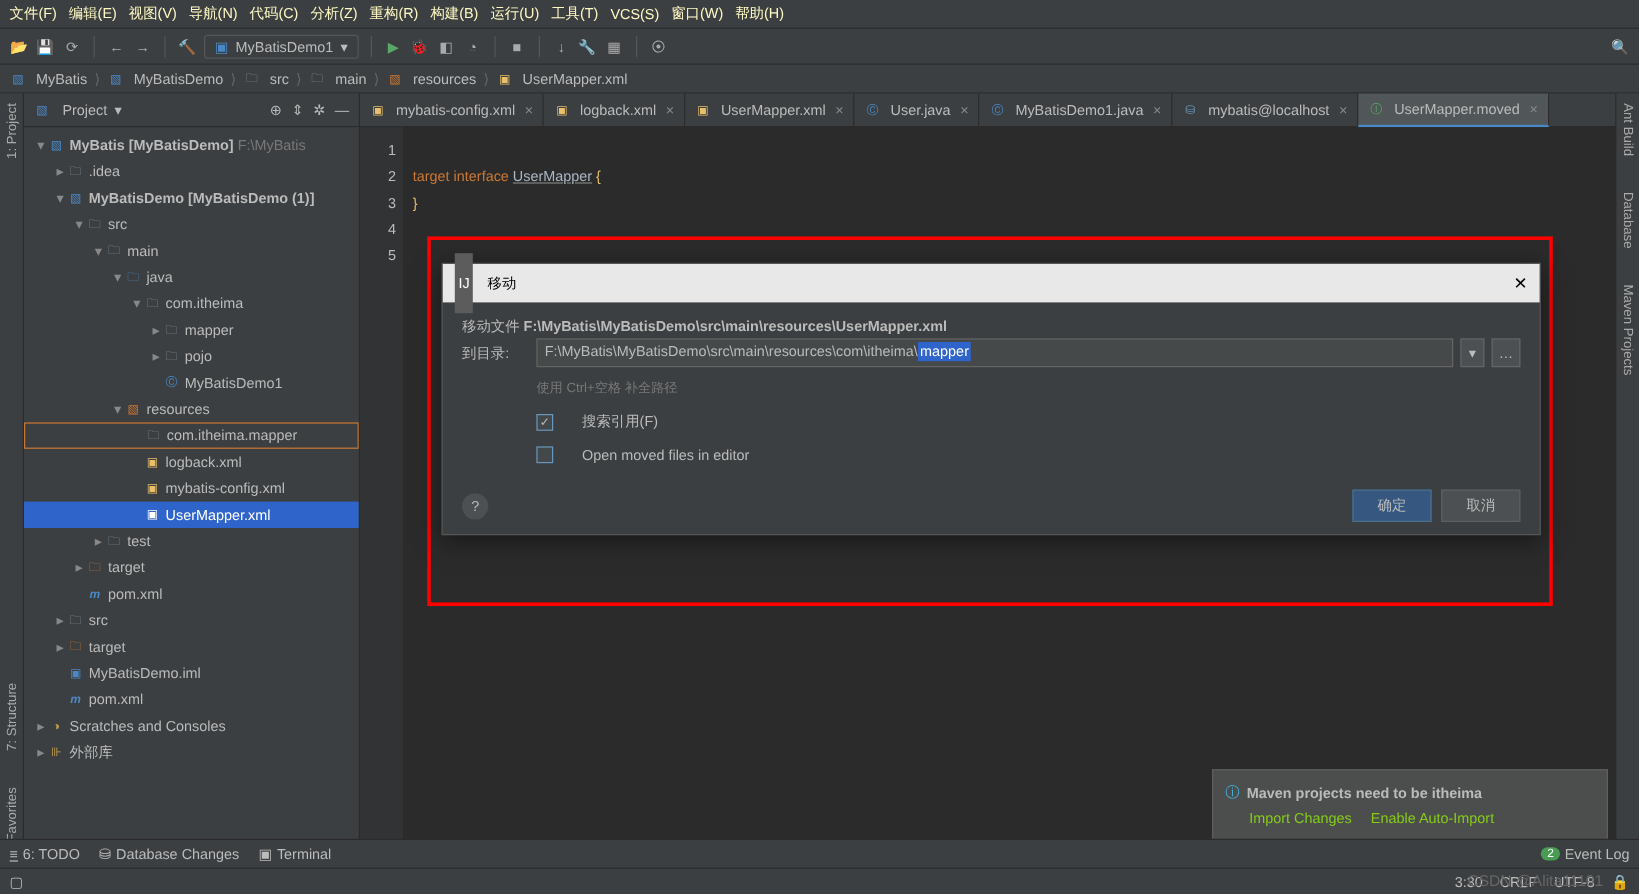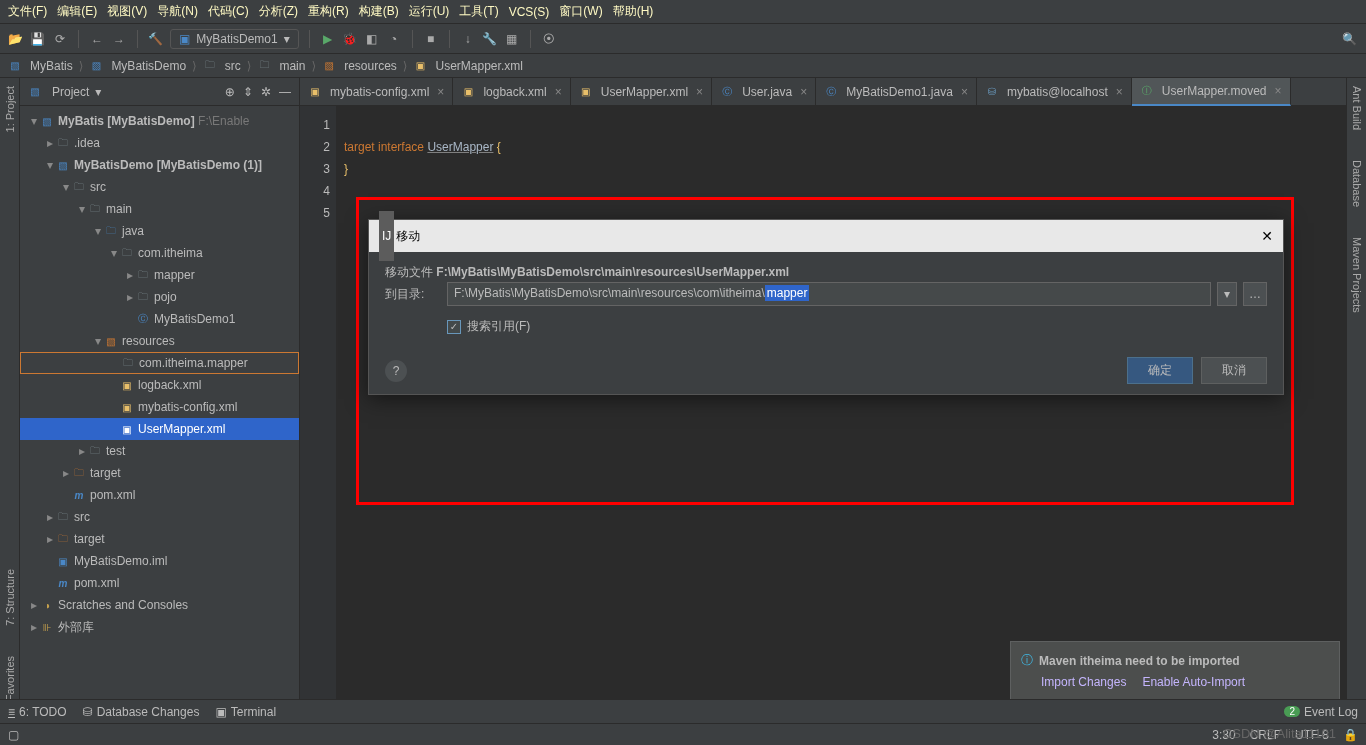--- a/index.html
+++ b/index.html
@@ -55,33 +55,33 @@
 .dlg-title .close{color:#000;font-size:14px;cursor:pointer;}
 .dlg-body{padding:12px 16px;}
 .dlg-row{display:flex;align-items:center;margin-bottom:10px;gap:12px;justify-content:space-between;}
 .dlg-label{width:50px;color:#bbb;}
 .dlg-input-wrap{flex:1;display:flex;gap:6px;align-items:center;}
 .dlg-input{flex:1;background:#45494a;border:1px solid #646464;padding:3px 6px;color:#bbb;height:24px;}
 .dlg-input .sel{background:#2f65ca;color:#fff;padding:1px 2px;}
 .dlg-dd{width:20px;height:24px;background:#4c5052;border:1px solid #646464;display:flex;align-items:center;justify-content:center;cursor:pointer;}
 .dlg-more{width:24px;height:24px;background:#4c5052;border:1px solid #646464;display:flex;align-items:center;justify-content:center;cursor:pointer;}
 .hint{color:#777;font-size:11px;margin-left:62px;}
-.chk-row{margin-left:62px;margin-top:12px;display:flex;align-items:center;gap:6px;}
+.chk-row{margin-left:62px;margin-top:12px;display:flex;align-items:center;gap:24px;}
 .chk{width:14px;height:14px;border:1px solid #6897bb;display:inline-flex;align-items:center;justify-content:center;background:#43494a;}
 .chk.checked::after{content:"✓";color:#bbb;font-size:10px;}
 .dlg-foot{display:flex;justify-content:space-between;align-items:center;padding:10px 16px;}
 .help-ico{width:22px;height:22px;border-radius:50%;background:#4c5052;display:flex;align-items:center;justify-content:center;cursor:pointer;}
 .dlg-btns{display:flex;gap:8px;}
 .btn{padding:4px 20px;border:1px solid #5e6060;background:#4c5052;cursor:pointer;color:#bbb;}
 .btn.primary{background:#365880;border-color:#4c708c;}
 .notif{position:absolute;right:26px;bottom:45px;width:330px;background:#4c4e4d;border:1px solid #5e6060;padding:10px;}
 .notif-head{display:flex;align-items:center;gap:6px;margin-bottom:6px;}
 .notif-info{color:#40b6e0;}
 .notif-links{display:flex;gap:16px;margin-left:20px;}
-.notif-links a{color:#c4b5fd;cursor:pointer;}
+.notif-links a{color:#84cc16;cursor:pointer;}
 .status{position:absolute;bottom:22px;left:0;right:0;height:24px;background:#3c3f41;border-top:1px solid #2b2b2b;display:flex;align-items:center;padding:0 8px;justify-content:space-between;}
 .status-left{display:flex;gap:16px;align-items:center;}
 .status-item{display:flex;align-items:center;gap:4px;cursor:pointer;}
 .status-right{display:flex;gap:14px;align-items:center;}
 .badge{background:#499c54;color:#fff;border-radius:8px;padding:0 5px;font-size:10px;}
 .status2{position:absolute;bottom:0;left:0;right:0;height:22px;background:#3c3f41;border-top:1px solid #2b2b2b;display:flex;align-items:center;padding:0 8px;}
 .watermark{position:absolute;right:30px;bottom:4px;color:#666;font-size:13px;}
 .bc-path{color:#bbb;margin-left:6px;}
 </style>
 </head>
@@ -182,21 +182,21 @@
         <span>▾</span>
       </div>
       <div class="sidebar-head-right">
         <span>⊕</span>
         <span>⇕</span>
         <span>✲</span>
         <span>—</span>
       </div>
     </div>
     <div class="tree">
-      <div class="tree-row" style="padding-left:8px"><span class="tw">▾</span><span class="ico ico-folder-blue">▧</span><b>MyBatis [MyBatisDemo]</b>&nbsp;<span style="color:#787878">F:\Enable</span></div>
+      <div class="tree-row" style="padding-left:8px"><span class="tw">▾</span><span class="ico ico-folder-blue">▧</span><b>MyBatis [MyBatisDemo]</b>&nbsp;<span style="color:#787878">F:\MyBatis</span></div>
       <div class="tree-row" style="padding-left:24px">
           <span class="tw">▸</span>
           <span class="ico ico-folder">🗀</span>
           <span>.idea</span>
         </div>
       <div class="tree-row" style="padding-left:24px">
           <span class="tw">▾</span>
           <span class="ico ico-folder-blue">▧</span>
           <b>MyBatisDemo [MyBatisDemo (1)]</b>
         </div>
@@ -359,36 +359,41 @@
         <div><span class="kw">target interface </span><span class="cls">UserMapper</span><span class="brace"> {</span></div>
         <div><span class="brace">}</span></div>
       </div>
     </div>
     <div class="bc-path" style="position:absolute;bottom:4px;left:10px">UserMapper</div>
 
     <div class="red-box"></div>
 
     <div class="dialog">
       <div class="dlg-title">
-        <span><span style="background:#5c5c5c;color:#fff;padding:18px 3px;margin-right:2px">IJ</span><span>移动</span></span>
+        <span><span style="background:#5c5c5c;color:#fff;padding:18px 3px;margin-right:12px">IJ</span><span>移动</span></span>
         <span class="close">✕</span>
       </div>
       <div class="dlg-body">
         <div style="margin-bottom:1px"><span>移动文件</span> <b>F:\MyBatis\MyBatisDemo\src\main\resources\UserMapper.xml</b></div>
         <div class="dlg-row">
           <div class="dlg-label">到目录:</div>
           <div class="dlg-input-wrap">
             <div class="dlg-input"><span>F:\MyBatis\MyBatisDemo\src\main\resources\com\itheima\</span><span class="sel">mapper</span></div>
             <div class="dlg-dd">▾</div>
             <div class="dlg-more">…</div>
           </div>
         </div>
+        <div class="hint">使用 Ctrl+空格 补全路径</div>
         <div class="chk-row">
             <span class="chk checked"></span>
             <span>搜索引用(F)</span>
+          </div>
+        <div class="chk-row">
+            <span class="chk"></span>
+            <span>Open moved files in editor</span>
           </div>
       </div>
       <div class="dlg-foot">
         <div class="help-ico">?</div>
         <div class="dlg-btns">
           <div class="btn primary">确定</div>
           <div class="btn">取消</div>
         </div>
       </div>
     </div>
@@ -397,21 +402,21 @@
   <div class="right-tool">
     <span class="vtext-r">Ant Build</span>
     <span class="vtext-r">Database</span>
     <span class="vtext-r">Maven Projects</span>
   </div>
 </div>
 
 <div class="notif">
   <div class="notif-head">
       <span class="notif-info">ⓘ</span>
-      <b>Maven itheima need to be imported</b>
+      <b>Maven projects need to be itheima</b>
     </div>
   <div class="notif-links">
     <a>Import Changes</a>
     <a>Enable Auto-Import</a>
   </div>
 </div>
 
 <div class="status">
   <div class="status-left">
     <span class="status-item">

